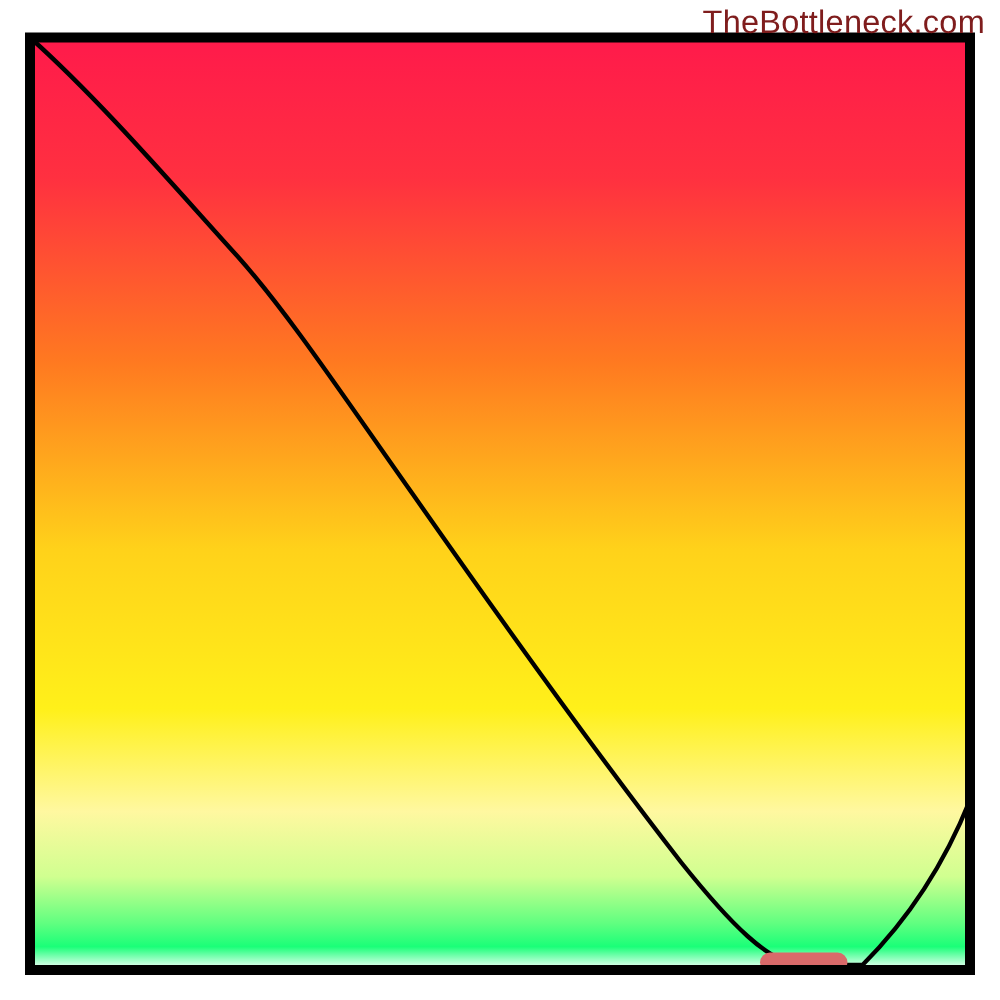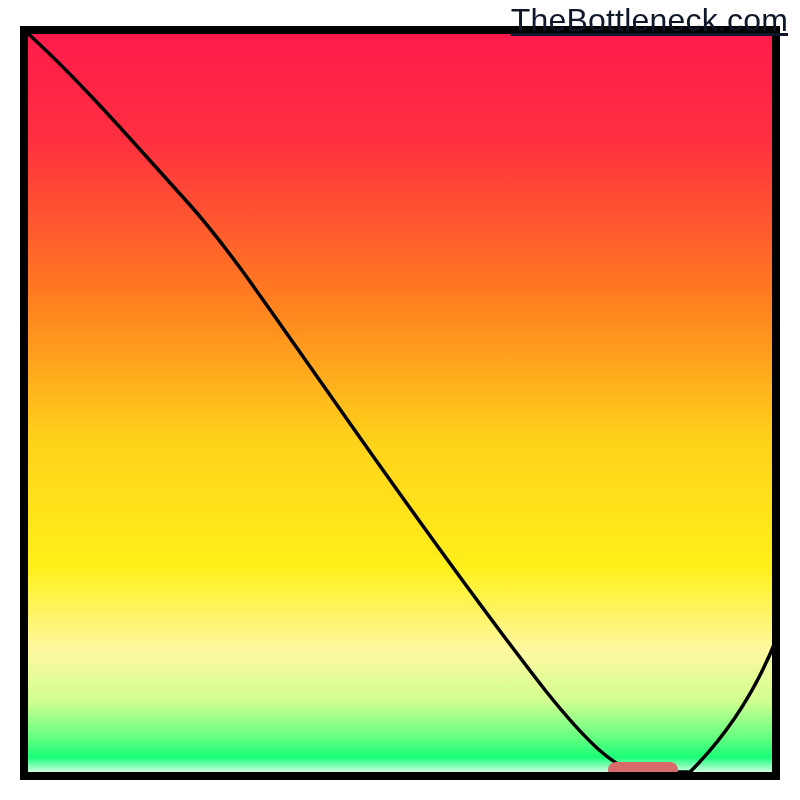--- a/index.html
+++ b/index.html
@@ -12,26 +12,25 @@
   }
   .chart-container {
     position: relative;
     width: 800px;
     height: 800px;
   }
   .watermark {
     position: absolute;
     top: 2px;
     right: 12px;
-    font-size: 32px;
+    font-size: 26px;
     font-weight: 500;
-    color: #0f172a;
+    color: #7f1d1d;
     letter-spacing: 0.2px;
     z-index: 5;
-    text-decoration: underline;
   }
   svg.chart {
     position: absolute;
     top: 0;
     left: 0;
   }
 </style>
 </head>
 <body>
 

